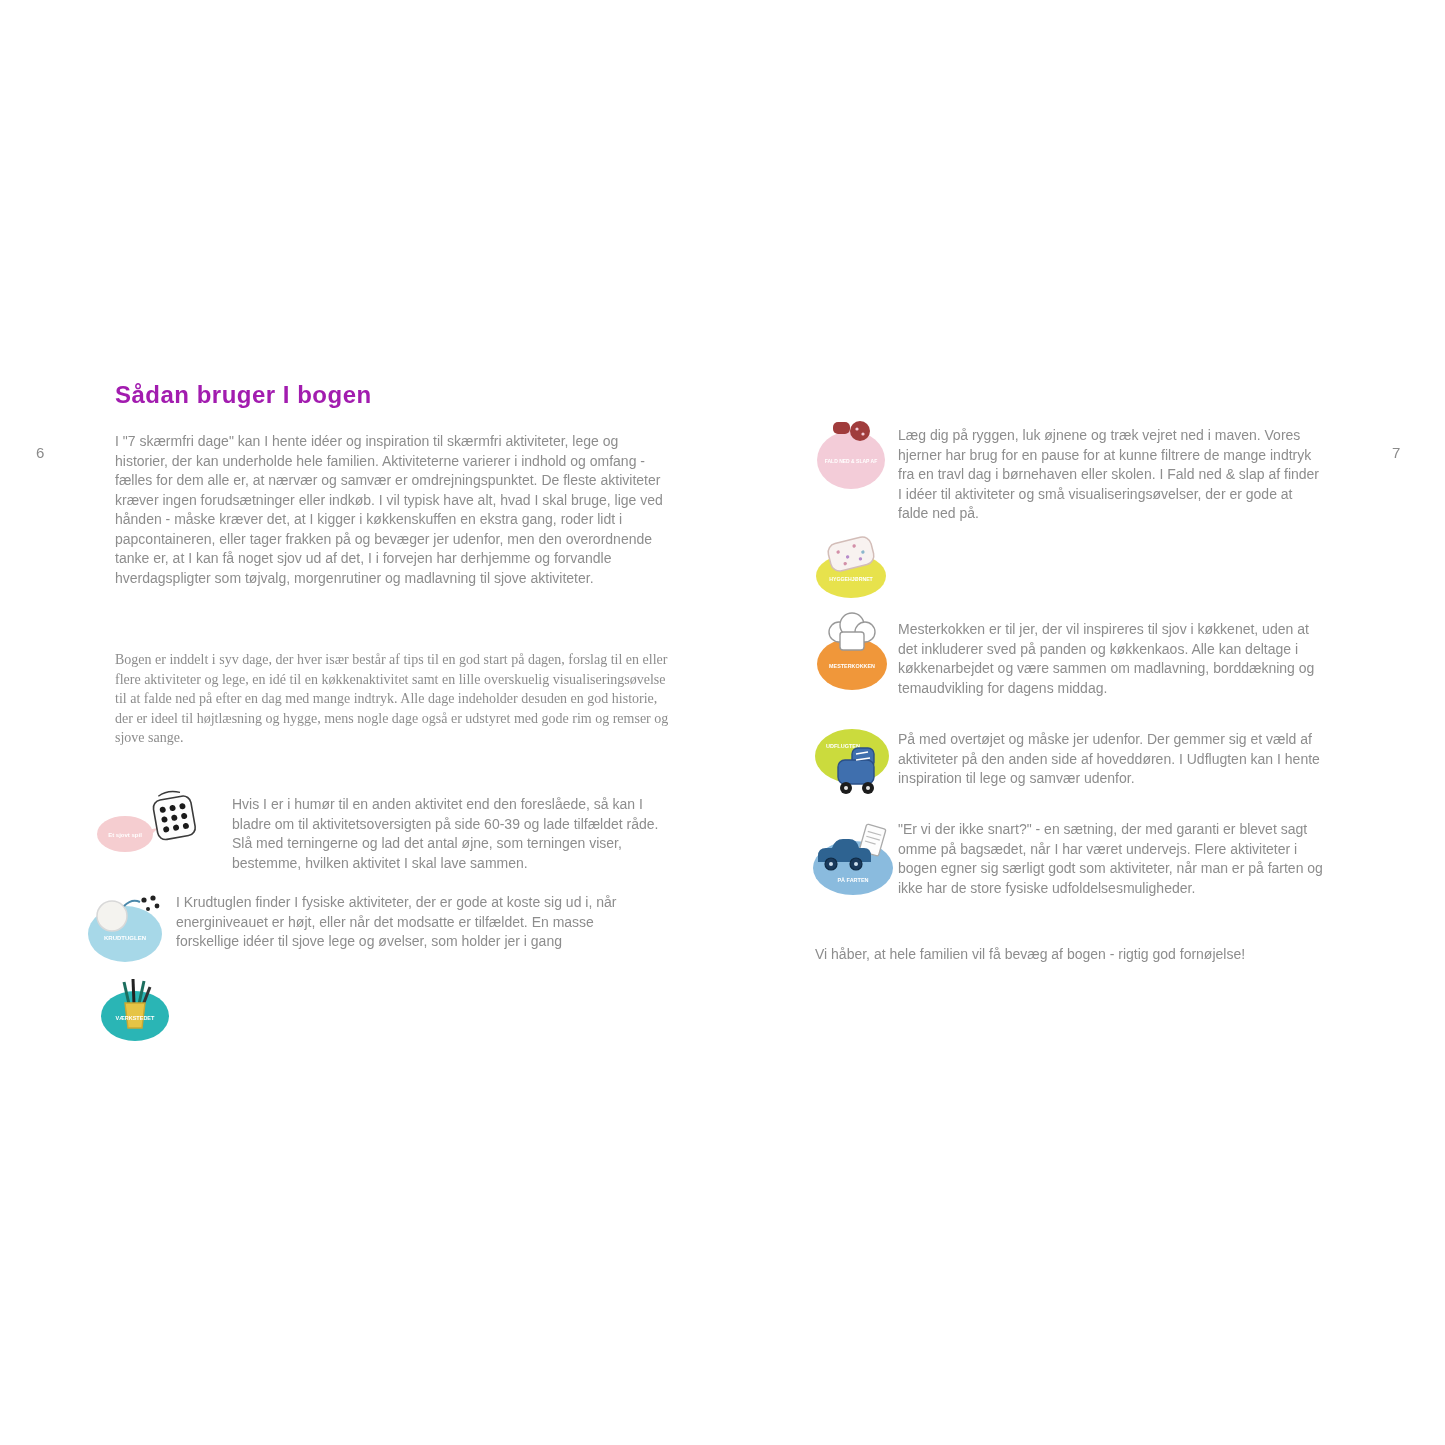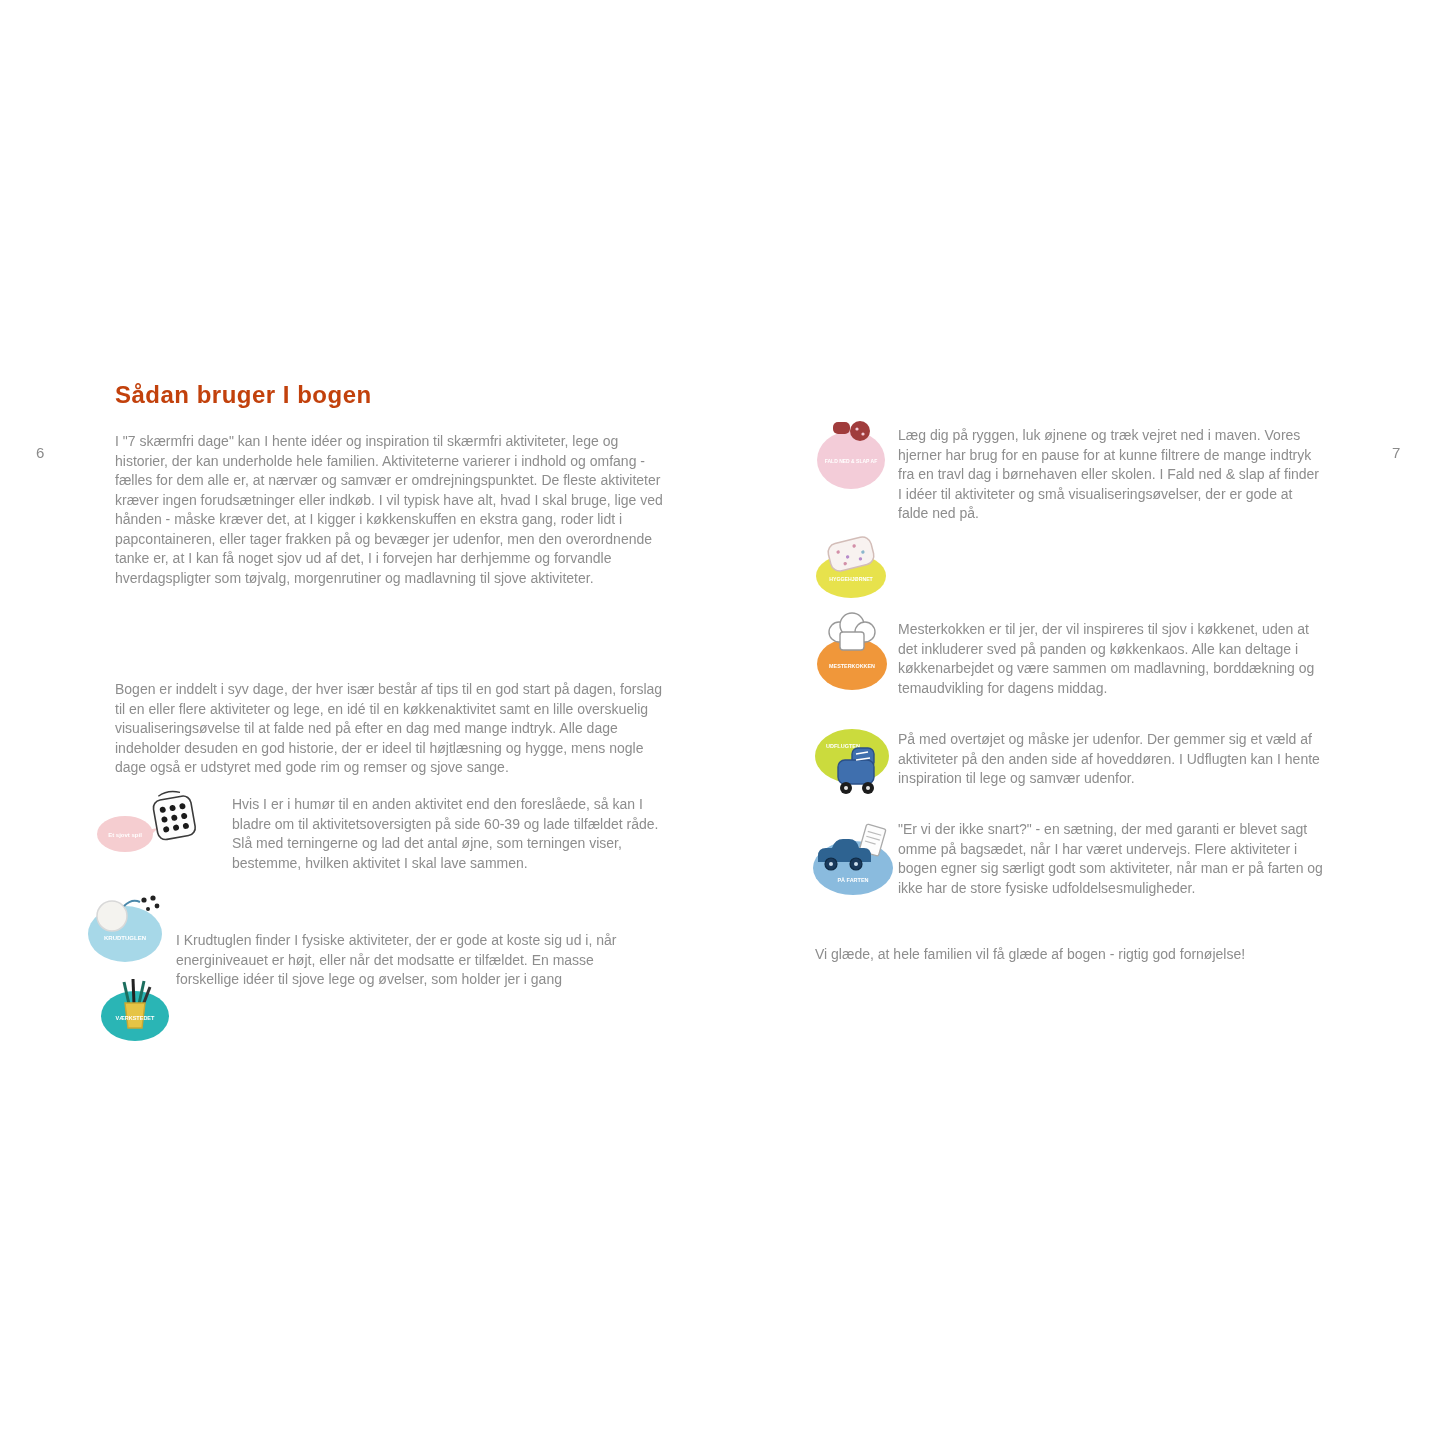--- a/index.html
+++ b/index.html
@@ -16,34 +16,34 @@
     font-size:15px;
     color:#8a8a8a;
   }
   .pn-left{left:36px;top:444px;}
   .pn-right{left:1392px;top:444px;}
   .heading{
     position:absolute;
     left:115px;top:381px;
     font-size:24px;
     font-weight:bold;
-    color:#c2410c;
+    color:#a21caf;
     letter-spacing:0.5px;
   }
   .body{
     position:absolute;
     margin:0;
     color:#8d8d8d;
     font-size:14px;
     line-height:19.5px;
   }
   .lp1{left:115px;top:432px;width:560px;}
-  .lp2{left:115px;top:680px;width:560px;}
+  .lp2{left:115px;top:650px;width:560px;font-family:Liberation Serif, serif;}
   .li1-text{left:232px;top:795px;width:440px;}
-  .li2-text{left:176px;top:893px;width:468px;margin-top:38px;}
+  .li2-text{left:176px;top:893px;width:468px;}
   .li3-text{left:176px;top:979px;width:452px;}
   .ri1-text{left:898px;top:426px;width:428px;}
   .ri2-text{left:898px;top:536px;width:428px;}
   .ri3-text{left:898px;top:620px;width:428px;}
   .ri4-text{left:898px;top:730px;width:428px;}
   .ri5-text{left:898px;top:820px;width:432px;}
   .closing{left:815px;top:945px;width:520px;}
   .icon{position:absolute;display:block;}
   .li1-bubble{left:95px;top:812px;width:64px;height:48px;}
   .li1-dice{left:146px;top:786px;width:54px;height:60px;}
@@ -195,15 +195,15 @@
       <path d="M8 36 q0 -8 8 -8 l6 0 q3 -9 11 -9 l6 0 q8 0 10 9 l5 0 q7 0 7 8 l0 6 l-53 0 Z" fill="#2e6391"></path>
       <circle cx="21" cy="44" r="6" fill="#1a3a5c" stroke="#0f2a44" stroke-width="1.2"></circle>
         <circle cx="21" cy="44" r="2" fill="#cfe0ee"></circle>
       <circle cx="46" cy="44" r="6" fill="#1a3a5c" stroke="#0f2a44" stroke-width="1.2"></circle>
         <circle cx="46" cy="44" r="2" fill="#cfe0ee"></circle>
       <text x="43" y="62" font-size="5.5">PÅ FARTEN</text>
     </svg>
   </span>
   <p class="body ri5-text">"Er vi der ikke snart?" - en sætning, der med garanti er blevet sagt omme på bagsædet, når I har været undervejs. Flere aktiviteter i bogen egner sig særligt godt som aktiviteter, når man er på farten og ikke har de store fysiske udfoldelsesmuligheder.</p>
 
-  <p class="body closing">Vi glæde, at hele familien vil få glæde af bogen - rigtig god fornøjelse!</p>
+  <p class="body closing">Vi håber, at hele familien vil få bevæg af bogen - rigtig god fornøjelse!</p>
 
 </div>
 
 </body></html>

